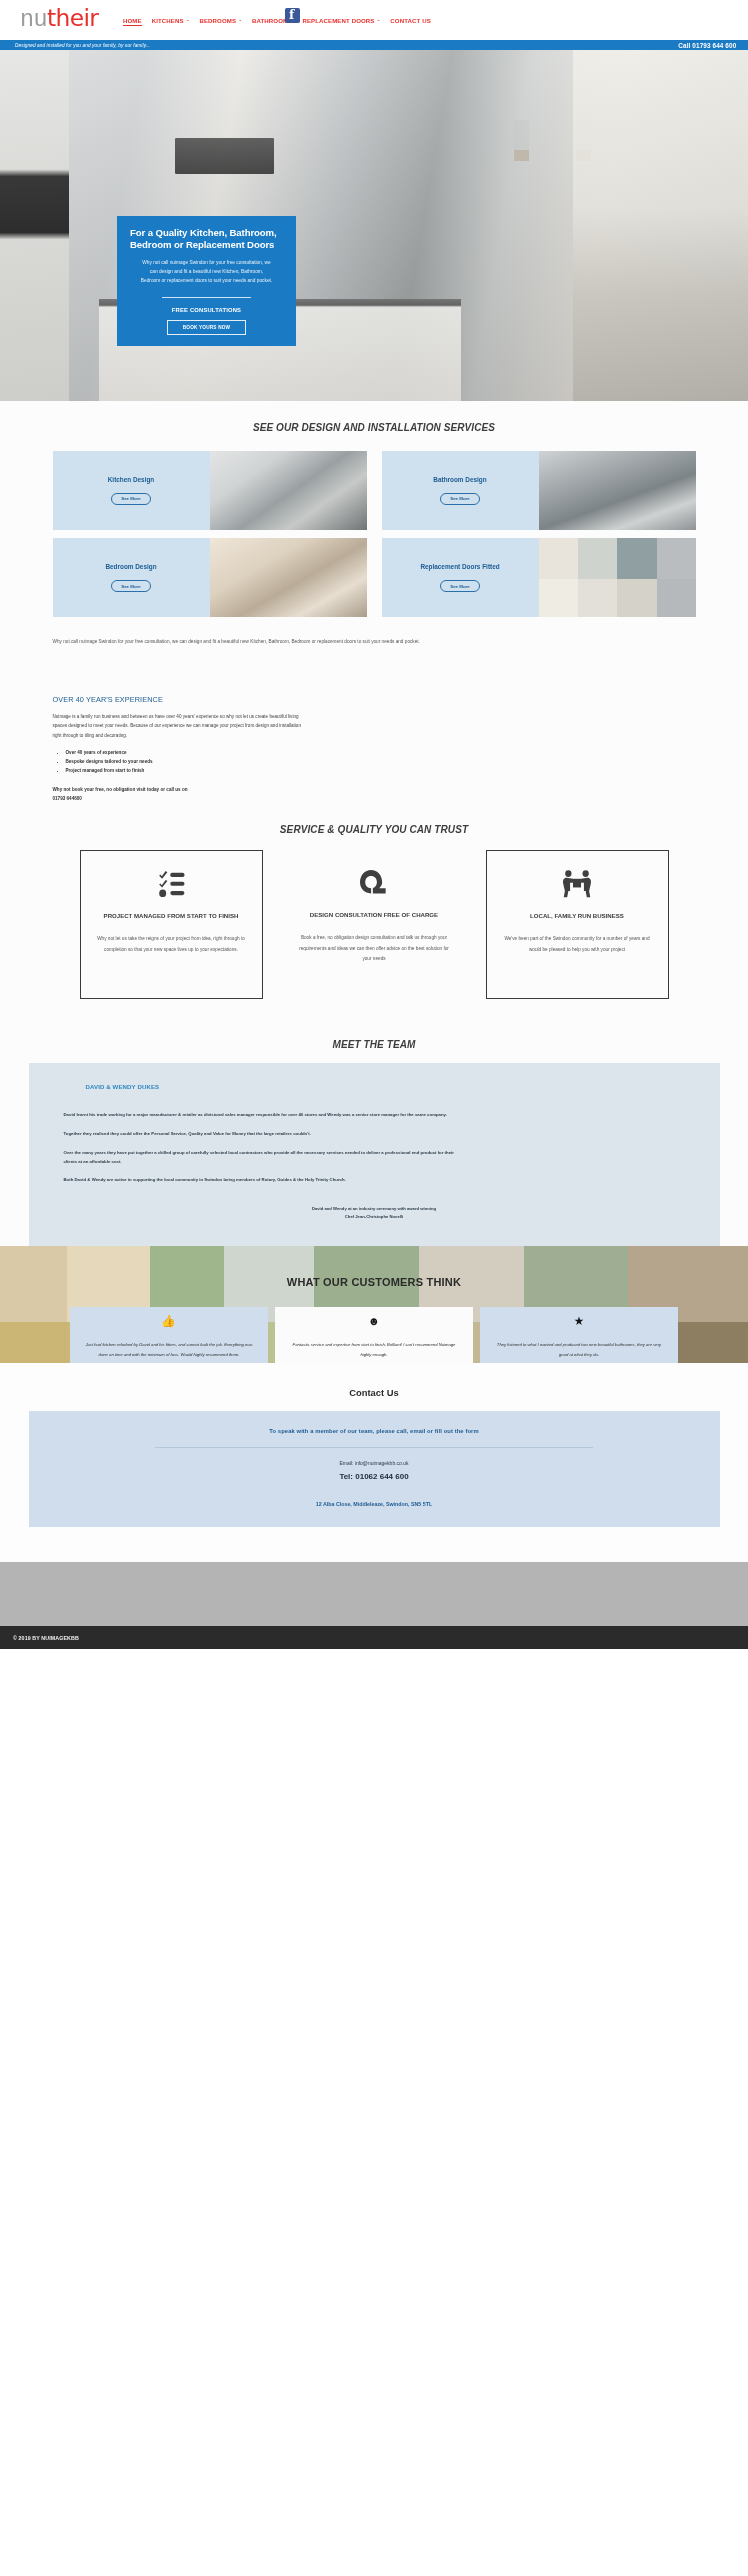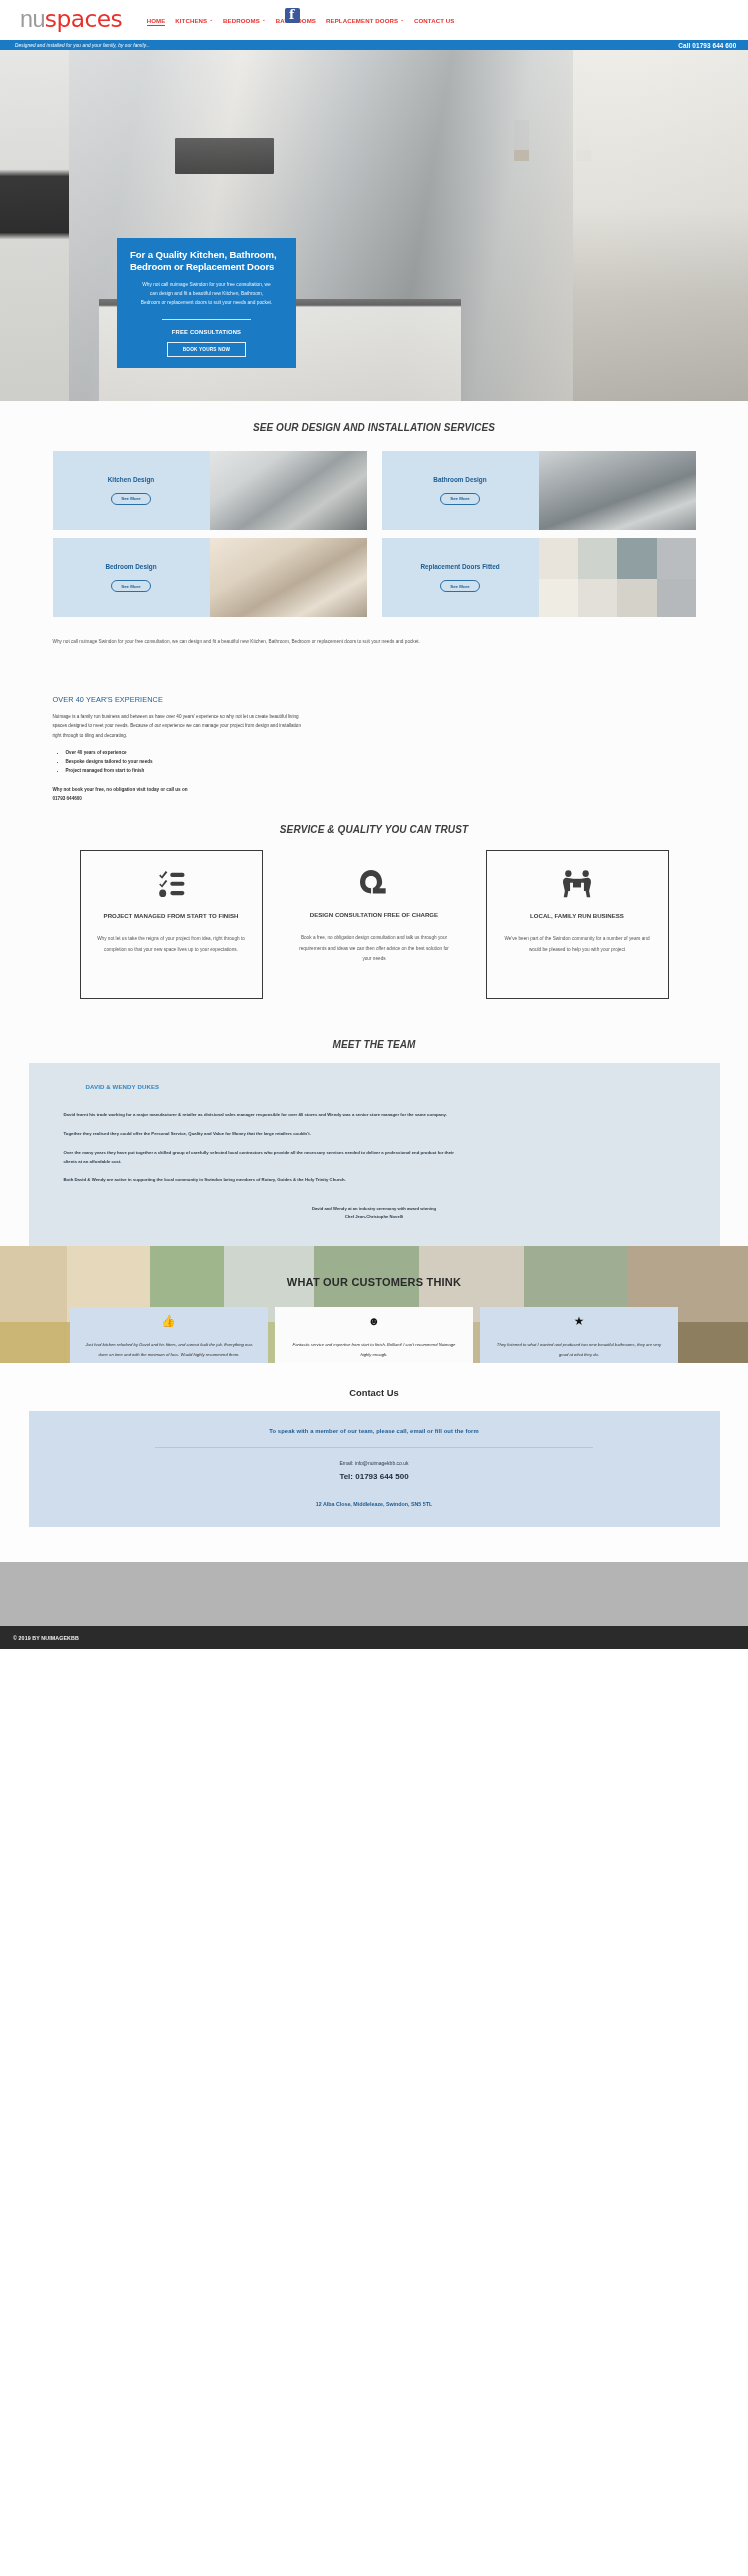--- a/index.html
+++ b/index.html
@@ -15,21 +15,21 @@
   .page { width:748px; position:relative; overflow:hidden; }
 
   
   .topbar {
     height:40px; background:#ffffff;
     display:flex; align-items:center;
     padding:0 0 0 20px;
     position:relative;
   }
   .logo { font-size:23.4px; letter-spacing:-0.6px; line-height:1; font-weight:400; white-space:nowrap; }
-  .logo .nu { color:#9b9b9b; font-family:Liberation Sans, sans-serif; }
+  .logo .nu { color:#9b9b9b; font-family:Liberation Mono, monospace; }
   .logo .image { color:#e8302c; font-family:"DejaVu Sans", sans-serif; }
 
   .mainnav { display:flex; align-items:center; gap:10px; margin-left:24.6px; position:relative; top:1.2px;}
   .navitem {
     font-size:6.1px; font-weight:700; letter-spacing:0.1px;
     color:#e8302c; text-transform:uppercase; cursor:pointer;
     display:flex; align-items:center; gap:2.3px; white-space:nowrap;
     padding-bottom:1.2px;
   }
   .navitem.active { border-bottom:1.5px solid #e8302c; }
@@ -85,21 +85,21 @@
     position:absolute; left:99px; bottom:0; width:362px; height:102px;
     background:linear-gradient(180deg,#6f6f6f 0%,#5b5b5b 6%,#e9e9e6 8%,#dedcd7 100%);
     opacity:.9;
   }
   .hero-lamp {
     position:absolute; top:70px; width:15px; height:41px;
     background:linear-gradient(180deg,rgba(180,180,175,.15) 0 30px,#bfb8ab 30px);
   }
 
   .herobox {
-    position:absolute; left:117px; top:188px; width:179px;
+    position:absolute; left:117px; top:166px; width:179px;
     background:#1a7ac4; padding:10.5px 13px 11.7px 13px;
     z-index:3;
   }
   .herobox h1 {
     margin:0 0 8.2px 0; color:#ffffff;
     font-size:9.6px; font-weight:700; line-height:1.28; letter-spacing:-0.1px;
   }
   .herobox p {
     margin:0 auto; width:133px; color:#eaf3fb;
     font-size:4.8px; line-height:1.85; text-align:center;
@@ -260,21 +260,21 @@
   .footer { height:23.4px; background:#2b2b2b; display:flex; align-items:center; padding-left:13px; }
   .footer .c { color:#f0f0f0; font-size:5.3px; font-weight:700; letter-spacing:0.1px; }
 </style>
 </head>
 <body>
 
 <div class="page">
 
   <div class="topbar">
     <div class="logo">
-      <span class="nu">nu</span><span class="image">spaces</span>
+      <span class="nu">nu</span><span class="image">their</span>
     </div>
 
     <div class="mainnav">
       <div class="navitem active">
         <span>HOME</span>
       </div>
       <div class="navitem">
         <span>KITCHENS</span>
         <span class="caret">⌄</span>
       </div>
@@ -463,21 +463,21 @@
 
     </div>
   </div>
 
   <div class="contact">
     <h2>Contact Us</h2>
     <div class="contact-panel">
       <div class="lead">To speak with a member of our team, please call, email or fill out the form</div>
       <div class="rule"></div>
       <div class="email">Email: info@nuimagekbb.co.uk</div>
-      <div class="tel">Tel: 01793 644 500</div>
+      <div class="tel">Tel: 01062 644 600</div>
       <div class="addr">12 Alba Close, Middleleaze, Swindon, SN5 5TL</div>
     </div>
   </div>
 
   <div class="grayband"></div>
   <div class="footer">
     <div class="c">© 2019 BY NUIMAGEKBB</div>
   </div>
 
 </div>

